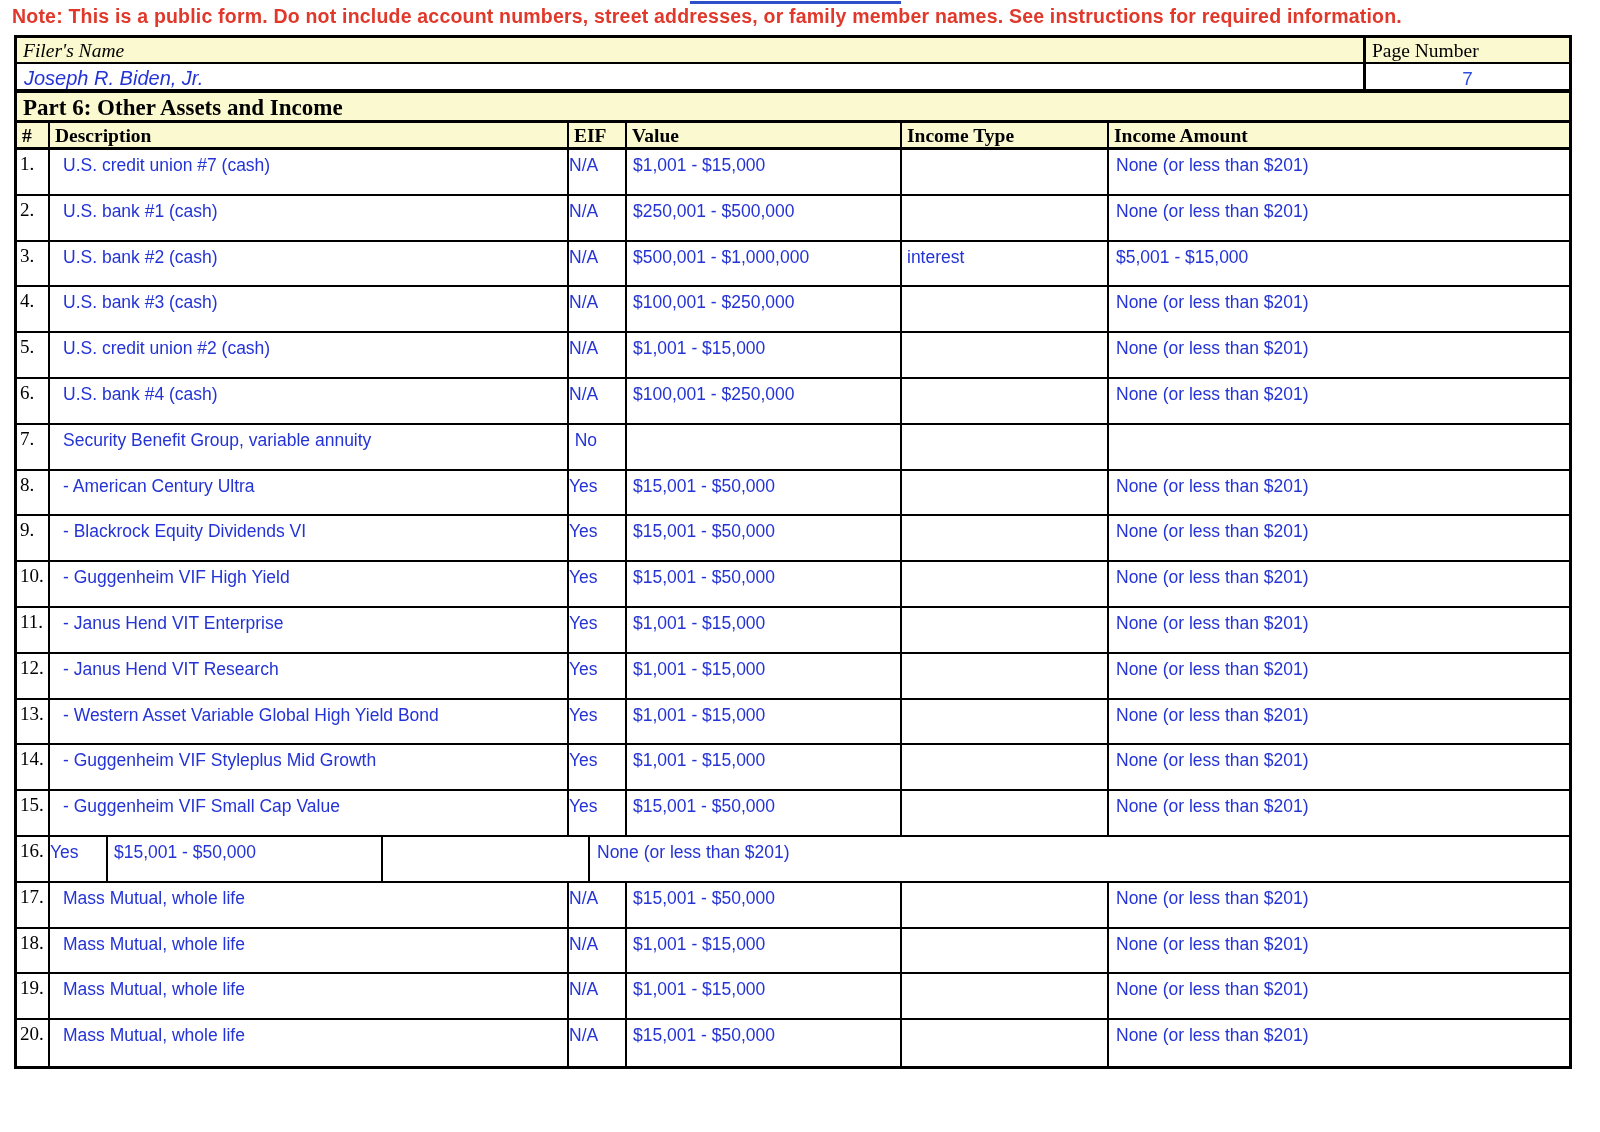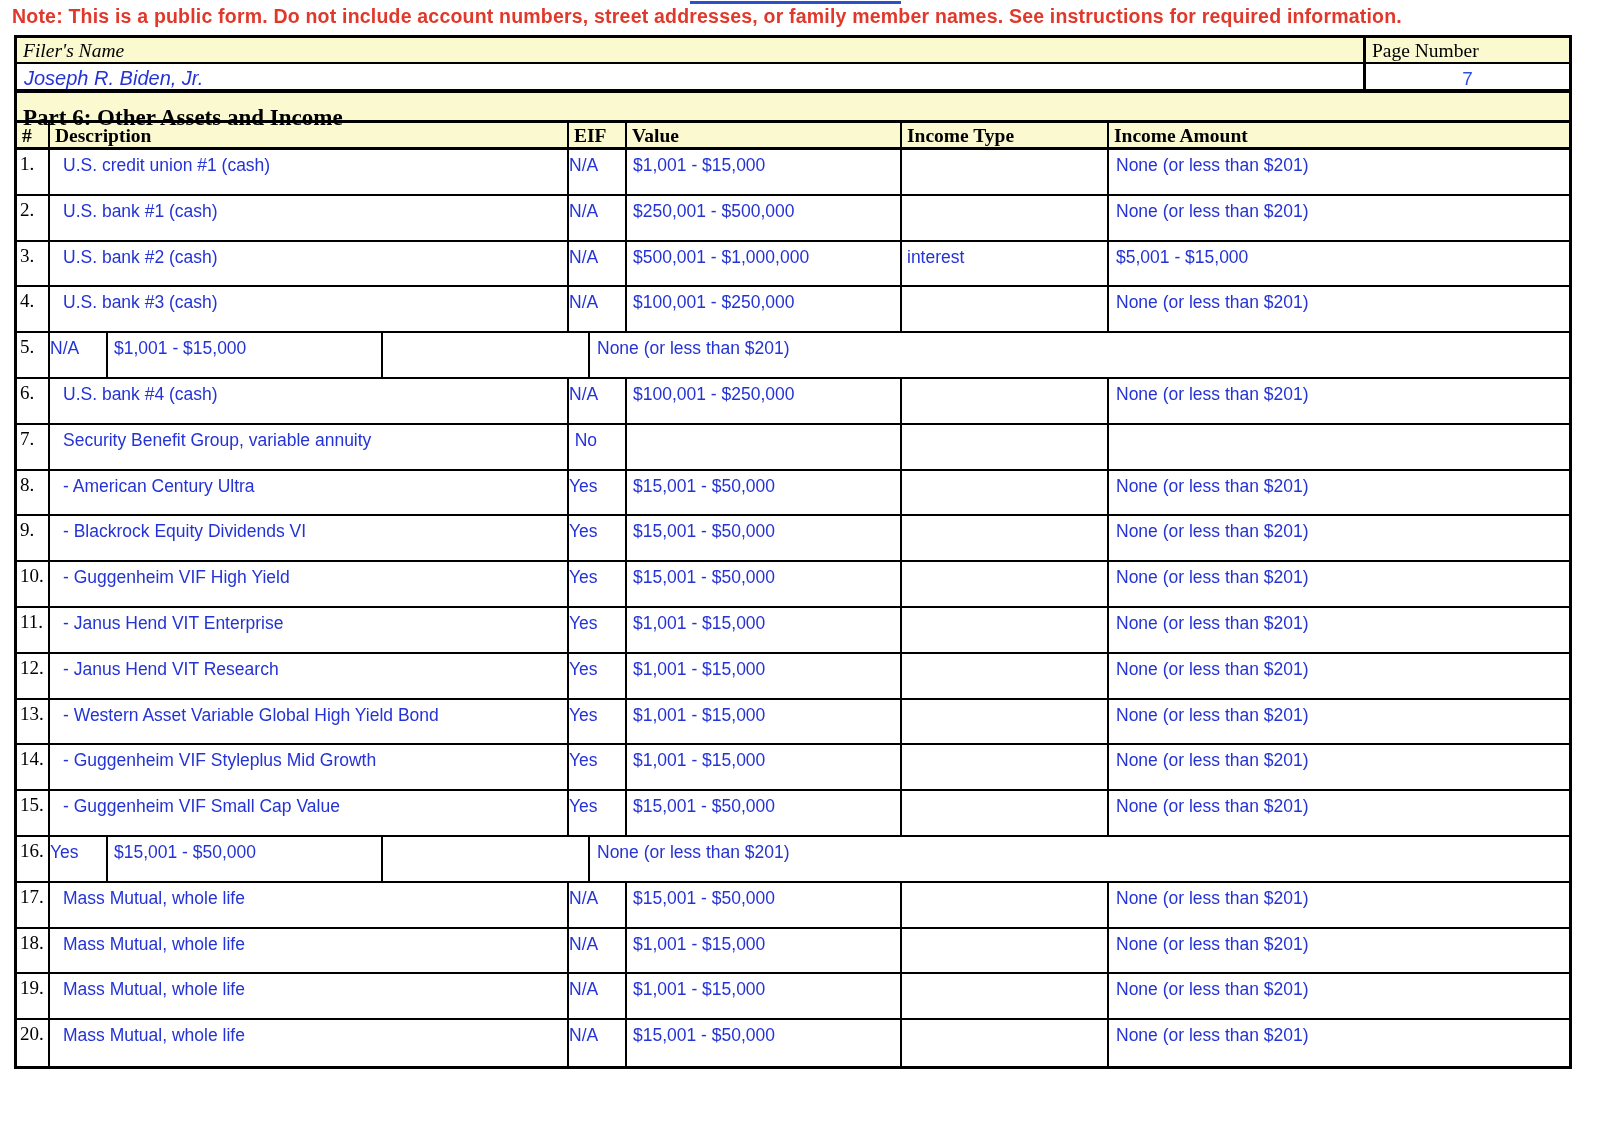--- a/index.html
+++ b/index.html
@@ -21,21 +21,21 @@
   
   .r-filer-label { height:26px; border-bottom:2px solid #000; }
   .r-filer-value { height:29px; border-bottom:4px solid #000; }
   .filer-left  { flex:0 0 1346px;font-style:italic; }
   .filer-right { flex:0 0 206px; border-left:3px solid #000; }
   .lbl  { font-family:"Liberation Serif", serif; font-size:19.5px; color:#000; padding:2px 0 0 6px; }
   .name { font-size:20px; color:#2433d6; padding:3px 0 0 7px; }
   .pageno { font-size:19px; color:#2d50e0; text-align:center; padding-top:4px; }
 
   .r-part6 { height:30px; border-bottom:3px solid #000; }
-  .part6-title { font-family:"Liberation Serif", serif; font-weight:bold; font-size:23px; color:#000; padding:12px 0 0 6px; }
+  .part6-title { font-family:"Liberation Serif", serif; font-weight:bold; font-size:23px; color:#000; padding:2px 0 0 6px; }
 
   
   .r-cols { height:27px; border-bottom:3px solid #000; }
   .hcell { font-family:"Liberation Serif", serif; font-weight:bold; font-size:19.5px; color:#000; padding:2px 0 0 5px; overflow:hidden; }
 
   .trow { height:45.8px; border-bottom:2px solid #000; background:#fff; }
   .trow:last-child { border-bottom:none; }
 
   .c-num  { flex:0 0 31px; }
   .c-desc { flex:0 0 519px; border-left:2px solid #000; }
@@ -79,21 +79,21 @@
     <div class="c-desc hcell">Description</div>
     <div class="c-eif  hcell">EIF</div>
     <div class="c-val  hcell">Value</div>
     <div class="c-type hcell">Income Type</div>
     <div class="c-amt  hcell">Income Amount</div>
   </div>
 
   <div id="table-body">
   <div class="flexrow trow">
     <div class="c-num  dcell d-num">1.</div>
-    <div class="c-desc dcell d-desc">U.S. credit union #1 (cash)</div>
+    <div class="c-desc dcell d-desc">U.S. credit union #7 (cash)</div>
     <div class="c-eif  dcell d-eif">N/A</div>
     <div class="c-val  dcell d-val">$1,001 - $15,000</div>
     <div class="c-type dcell d-type"></div>
     <div class="c-amt  dcell d-amt">None (or less than $201)</div>
   </div>
 
   <div class="flexrow trow">
     <div class="c-num  dcell d-num">2.</div>
     <div class="c-desc dcell d-desc">U.S. bank #1 (cash)</div>
     <div class="c-eif  dcell d-eif">N/A</div>
@@ -115,20 +115,21 @@
     <div class="c-num  dcell d-num">4.</div>
     <div class="c-desc dcell d-desc">U.S. bank #3 (cash)</div>
     <div class="c-eif  dcell d-eif">N/A</div>
     <div class="c-val  dcell d-val">$100,001 - $250,000</div>
     <div class="c-type dcell d-type"></div>
     <div class="c-amt  dcell d-amt">None (or less than $201)</div>
   </div>
 
   <div class="flexrow trow">
     <div class="c-num  dcell d-num">5.</div>
+    <div class="c-desc dcell d-desc">U.S. credit union #2 (cash)</div>
     <div class="c-eif  dcell d-eif">N/A</div>
     <div class="c-val  dcell d-val">$1,001 - $15,000</div>
     <div class="c-type dcell d-type"></div>
     <div class="c-amt  dcell d-amt">None (or less than $201)</div>
   </div>
 
   <div class="flexrow trow">
     <div class="c-num  dcell d-num">6.</div>
     <div class="c-desc dcell d-desc">U.S. bank #4 (cash)</div>
     <div class="c-eif  dcell d-eif">N/A</div>

